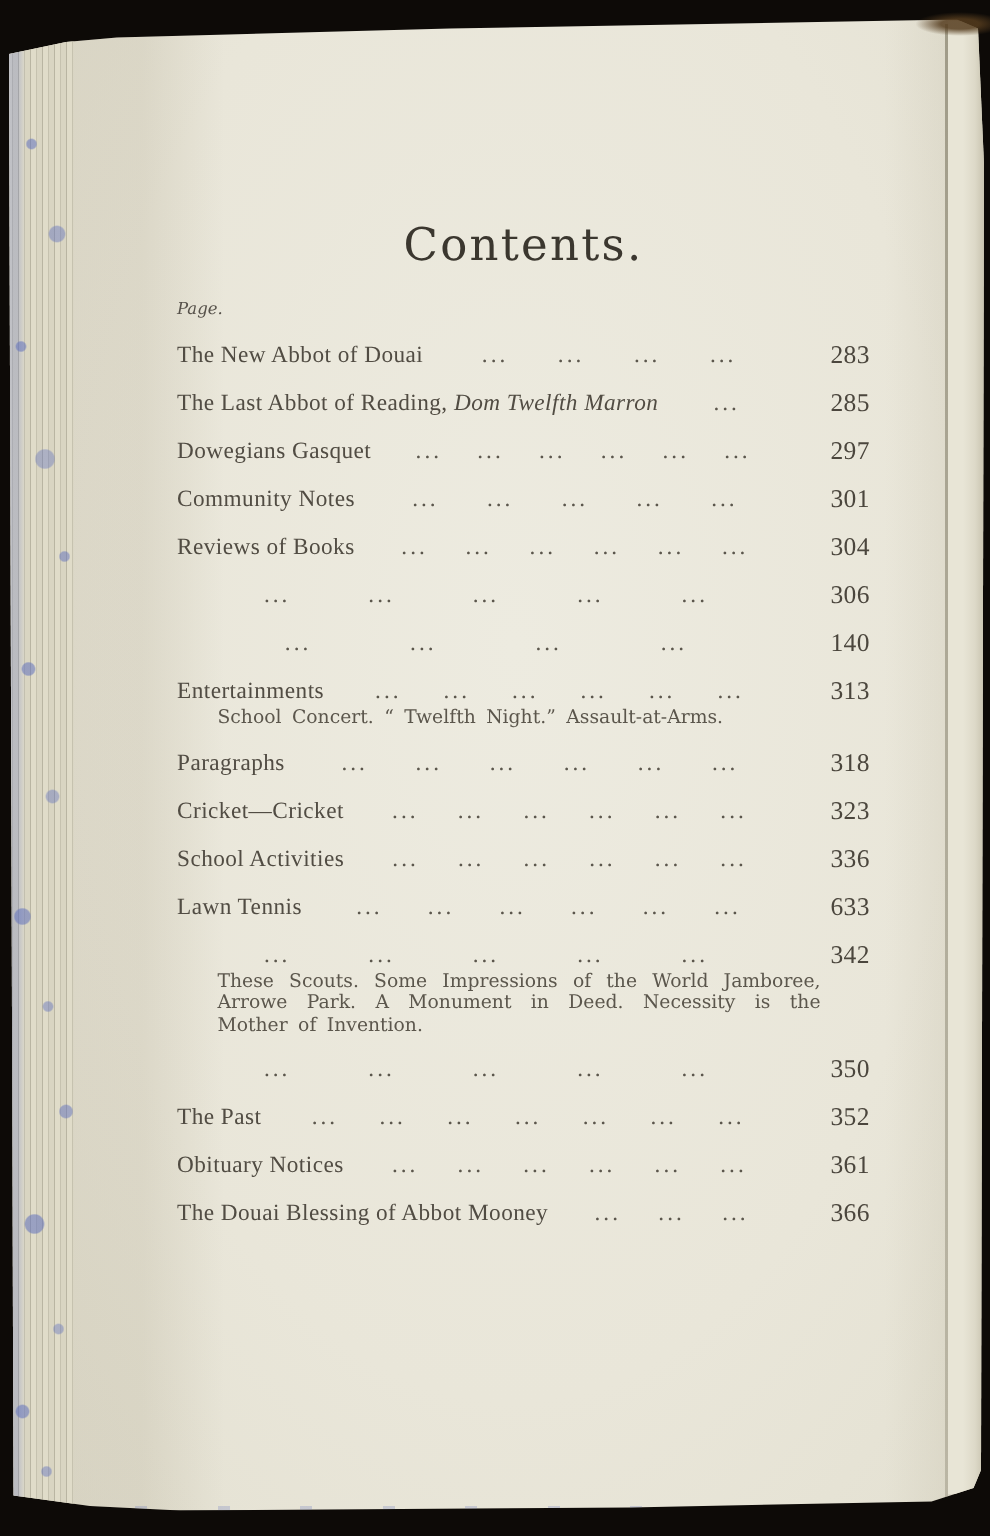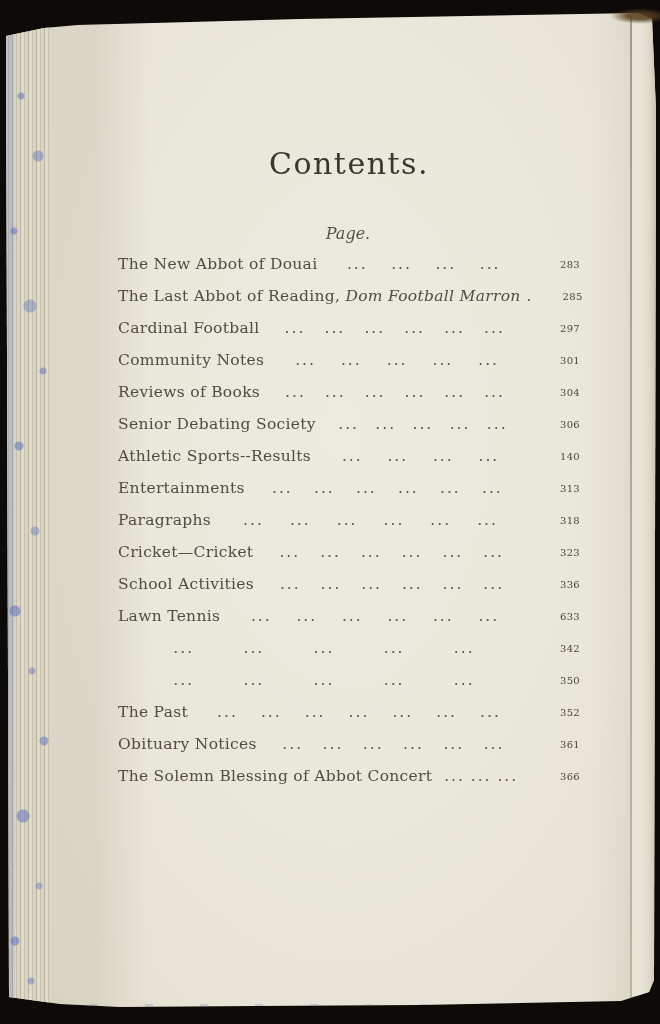--- a/index.html
+++ b/index.html
@@ -66,44 +66,45 @@
     position:absolute;left:118px;top:146px;width:462px;
     color:#514c43;
   }
   .title{
     text-align:center;
     font-size:30px;line-height:36px;
     letter-spacing:1.5px;
     color:#3b372f;
   }
   .page-head{
-    margin-top:44px;
-    text-align:center;
+    margin-top:16px;
+    text-align:left;
     font-style:italic;
-    font-size:16px;line-height:16px;
+    font-size:11px;line-height:16px;
     padding-right:2px;
     color:#56514a;
   }
   .row{
     display:flex;align-items:flex-end;
     margin-top:13px;
     font-size:15.5px;line-height:19px;
     letter-spacing:.3px;
+    font-family:Liberation Serif, serif;
   }
   .row .t{white-space:nowrap;}
   .row .t em{font-style:italic;}
   .row .lead{
     flex:1;display:flex;justify-content:space-evenly;
     align-self:flex-end;
     overflow:hidden;padding:0 6px;
   }
   .dots{letter-spacing:2px;color:#5b564c;}
   .row .num{
     width:50px;text-align:right;flex:0 0 auto;
-    font-size:10px;color:#4b463d;
+    font-size:17px;color:#4b463d;
   }
   .sub{
     margin:1px 0 0 27px;
     width:402px;
     font-size:12.5px;line-height:14.5px;
     word-spacing:3px;
     text-align:justify;
     color:#5b564c;
   }
 </style>
@@ -125,29 +126,29 @@
     <span class="lead">
             <span class="dots">...</span>
             <span class="dots">...</span>
             <span class="dots">...</span>
             <span class="dots">...</span>
           </span>
     <span class="num">283</span>
   </div>
 
   <div class="row">
-    <span class="t">The Last Abbot of Reading, <em>Dom Football Marron</em></span>
+    <span class="t">The Last Abbot of Reading, <em>Dom Twelfth Marron</em></span>
     <span class="lead">
             <span class="dots">...</span>
           </span>
     <span class="num">285</span>
   </div>
 
   <div class="row">
-    <span class="t">Cardinal Football</span>
+    <span class="t">Dowegians Gasquet</span>
     <span class="lead">
             <span class="dots">...</span>
             <span class="dots">...</span>
             <span class="dots">...</span>
             <span class="dots">...</span>
             <span class="dots">...</span>
             <span class="dots">...</span>
           </span>
     <span class="num">297</span>
   </div>
@@ -171,33 +172,31 @@
             <span class="dots">...</span>
             <span class="dots">...</span>
             <span class="dots">...</span>
             <span class="dots">...</span>
             <span class="dots">...</span>
           </span>
     <span class="num">304</span>
   </div>
 
   <div class="row">
-    <span class="t">Senior Debating Society</span>
     <span class="lead">
             <span class="dots">...</span>
             <span class="dots">...</span>
             <span class="dots">...</span>
             <span class="dots">...</span>
             <span class="dots">...</span>
           </span>
     <span class="num">306</span>
   </div>
 
   <div class="row">
-    <span class="t">Athletic Sports--Results</span>
     <span class="lead">
             <span class="dots">...</span>
             <span class="dots">...</span>
             <span class="dots">...</span>
             <span class="dots">...</span>
           </span>
     <span class="num">140</span>
   </div>
 
   <div class="row">
@@ -205,20 +204,21 @@
     <span class="lead">
             <span class="dots">...</span>
             <span class="dots">...</span>
             <span class="dots">...</span>
             <span class="dots">...</span>
             <span class="dots">...</span>
             <span class="dots">...</span>
           </span>
     <span class="num">313</span>
   </div>
+  <div class="sub">School Concert. “ Twelfth Night.” Assault-at-Arms.</div>
 
   <div class="row">
     <span class="t">Paragraphs</span>
     <span class="lead">
             <span class="dots">...</span>
             <span class="dots">...</span>
             <span class="dots">...</span>
             <span class="dots">...</span>
             <span class="dots">...</span>
             <span class="dots">...</span>
@@ -268,20 +268,21 @@
   <div class="row">
     <span class="lead">
             <span class="dots">...</span>
             <span class="dots">...</span>
             <span class="dots">...</span>
             <span class="dots">...</span>
             <span class="dots">...</span>
           </span>
     <span class="num">342</span>
   </div>
+  <div class="sub">These Scouts. Some Impressions of the World Jamboree, Arrowe Park. A Monument in Deed. Necessity is the Mother of Invention.</div>
 
   <div class="row">
     <span class="lead">
             <span class="dots">...</span>
             <span class="dots">...</span>
             <span class="dots">...</span>
             <span class="dots">...</span>
             <span class="dots">...</span>
           </span>
     <span class="num">350</span>
@@ -308,21 +309,21 @@
             <span class="dots">...</span>
             <span class="dots">...</span>
             <span class="dots">...</span>
             <span class="dots">...</span>
             <span class="dots">...</span>
           </span>
     <span class="num">361</span>
   </div>
 
   <div class="row">
-    <span class="t">The Solemn Blessing of Abbot Concert</span>
+    <span class="t">The Douai Blessing of Abbot Mooney</span>
     <span class="lead">
             <span class="dots">...</span>
             <span class="dots">...</span>
             <span class="dots">...</span>
           </span>
     <span class="num">366</span>
   </div>
 
 </div>
   </div>

